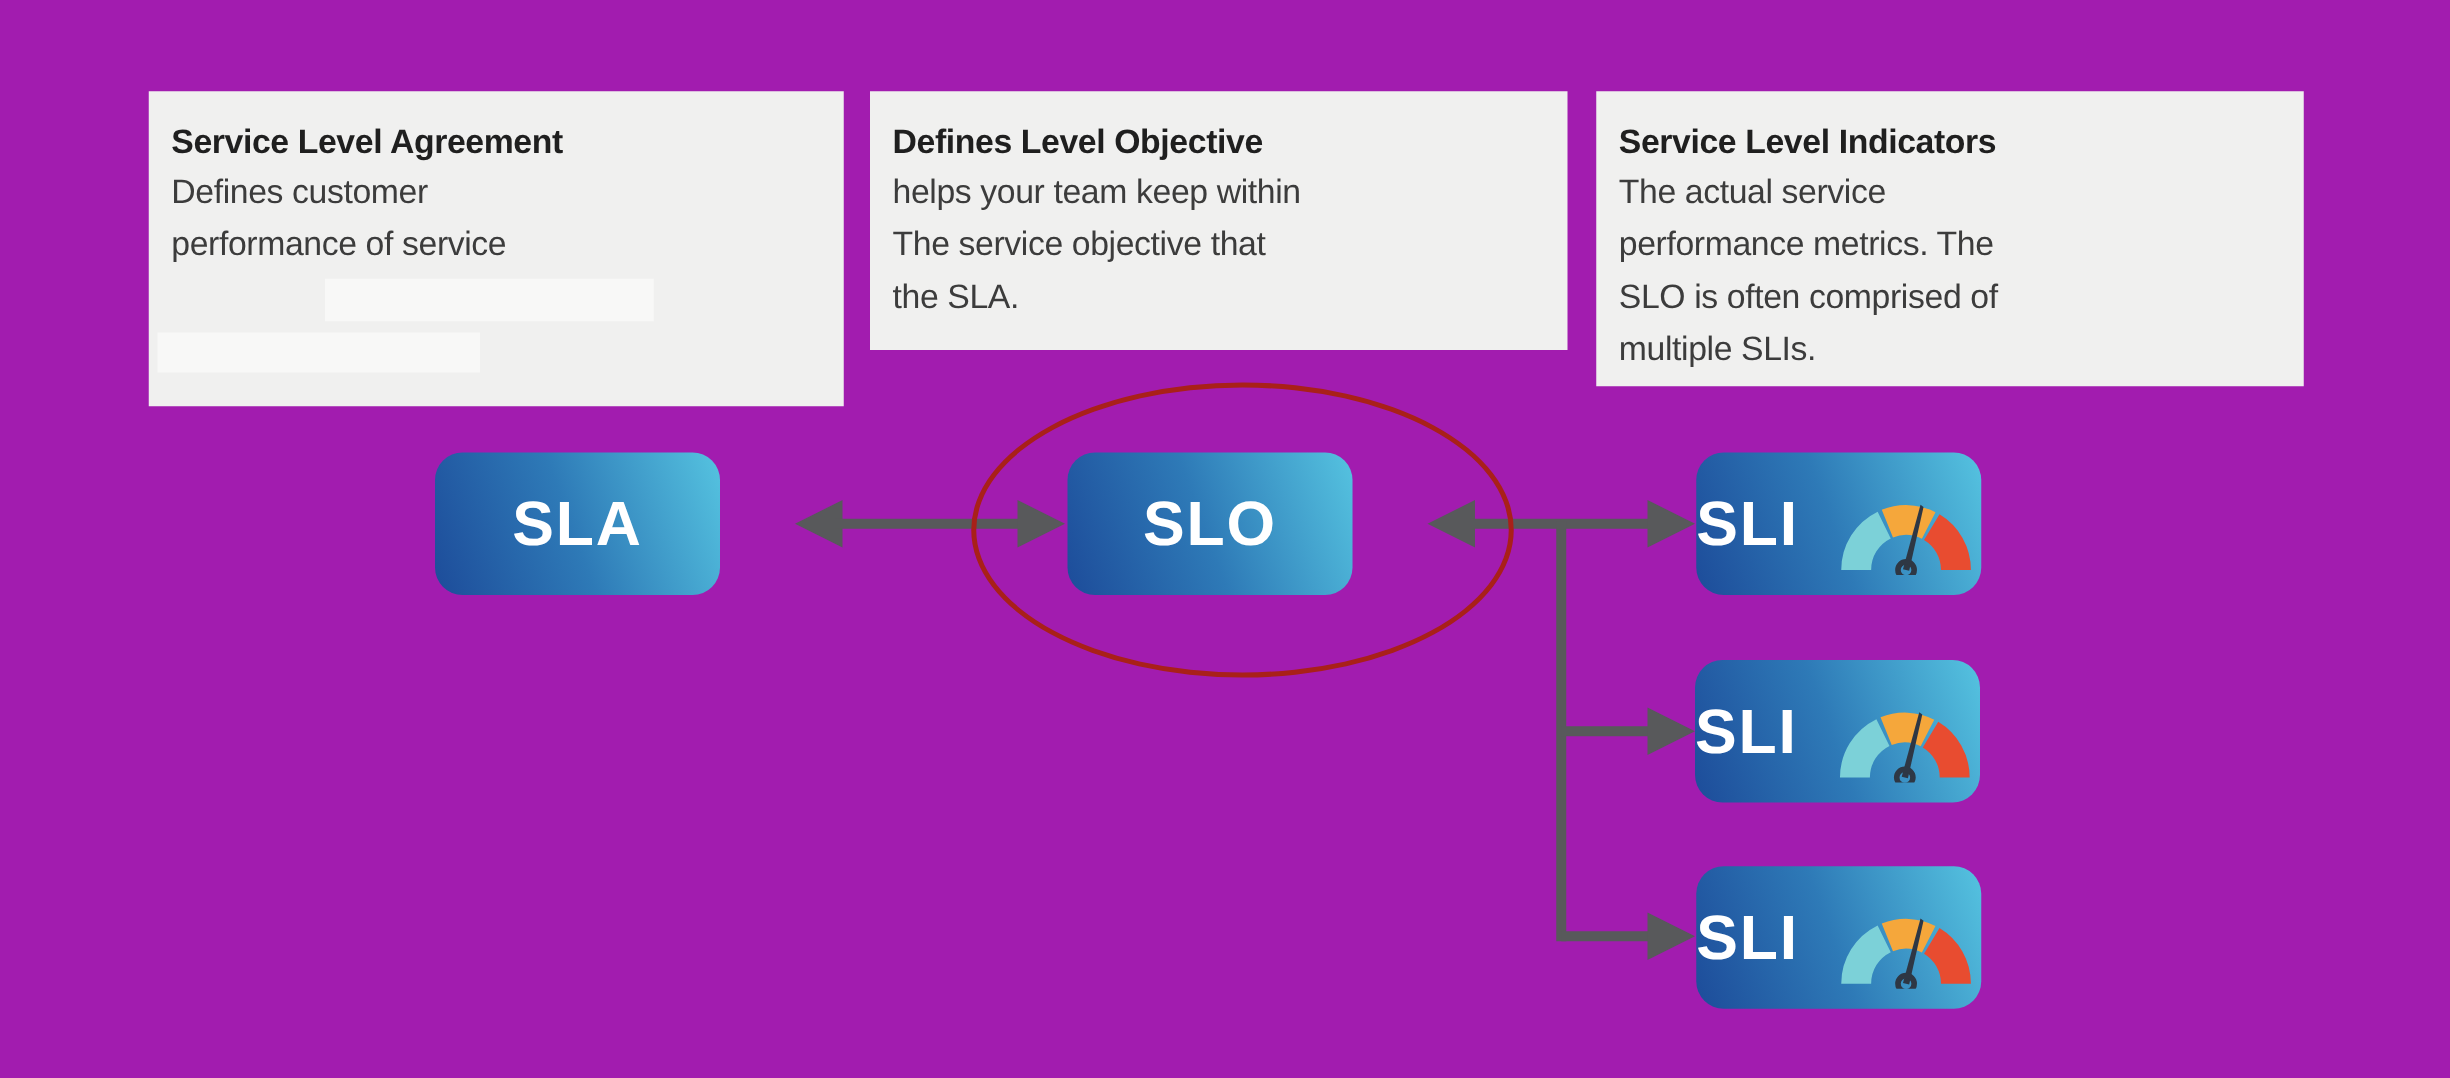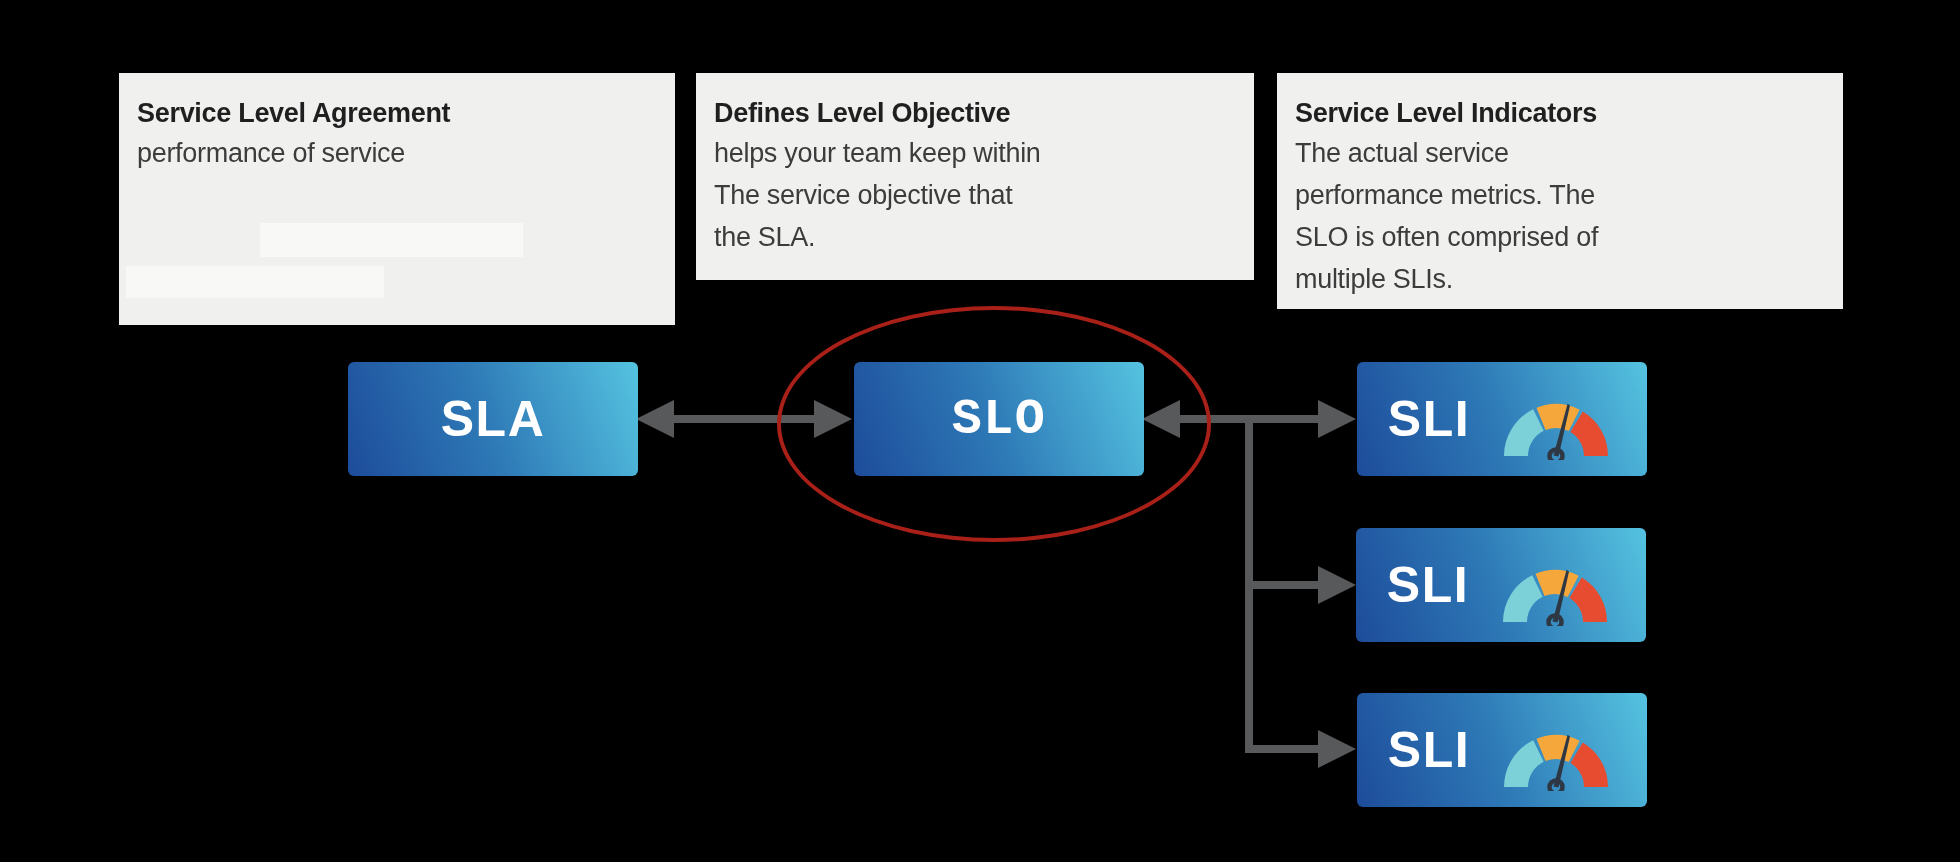--- a/index.html
+++ b/index.html
@@ -1,27 +1,27 @@
 <!DOCTYPE html>
 <html><head>
 <meta charset="utf-8">
 <style>
   html,body{margin:0;padding:0;background:#ffffff;}
   .canvas{
-    position:relative;width:1960px;height:862px;background:#000000;overflow:hidden;
+    position:relative;width:1960px;height:862px;background:#a21caf;overflow:hidden;
     font-family:"Liberation Sans",sans-serif;
   }
   
   .card{position:absolute;background:#f0f0ef;box-sizing:border-box;padding:21px 18px 0 18px;}
   .card-title{font-size:27px;font-weight:bold;color:#1f1f1f;line-height:38px;letter-spacing:-0.3px;}
   .card-line{font-size:27px;color:#3c3c3c;line-height:42px;letter-spacing:-0.3px;white-space:nowrap;}
   .redact{position:absolute;background:#f8f8f7;}
   
   .node{
-    position:absolute;width:290px;height:114px;border-radius:6px;
+    position:absolute;width:228px;height:114px;border-radius:22px;
     background:linear-gradient(70deg,#1d4c9a 0%,#2e7ab7 48%,#55c3e0 100%);
     display:flex;align-items:center;justify-content:center;gap:30px;
   }
   .node-label{color:#ffffff;font-weight:bold;font-size:50px;letter-spacing:1.5px;}
   .gauge{width:116px;height:76px;margin-top:6px;}
   
   .hline{position:absolute;height:8px;background:#58595b;}
   .vline{position:absolute;width:8px;background:#58595b;}
   .tri{position:absolute;width:0;height:0;border-top:19px solid transparent;border-bottom:19px solid transparent;}
   .tri-left{border-right:38px solid #58595b;}
@@ -32,20 +32,21 @@
     border:4px solid #a92019;border-radius:50%;pointer-events:none;
   }
 </style>
 </head>
 <body>
 
 <div class="canvas">
 
   <div class="card" style="left:119px;top:73px;width:556px;height:252px;">
     <div class="card-title">Service Level Agreement</div>
+    <div class="card-line">Defines customer</div>
     <div class="card-line">performance of service</div>
     <div class="redact" style="left:141px;top:150px;width:263px;height:34px;"></div>
     <div class="redact" style="left:7px;top:193px;width:258px;height:32px;"></div>
   </div>
 
   <div class="card" style="left:696px;top:73px;width:558px;height:207px;">
     <div class="card-title">Defines Level Objective</div>
     <div class="card-line">helps your team keep within</div>
     <div class="card-line">The service objective that</div>
     <div class="card-line">the SLA.</div>
@@ -71,21 +72,21 @@
   <div class="hline" style="left:1249px;top:581px;width:71px;"></div>
   <div class="tri tri-right" style="left:1318px;top:566px;"></div>
 
   <div class="hline" style="left:1249px;top:745px;width:71px;"></div>
   <div class="tri tri-right" style="left:1318px;top:730px;"></div>
 
   <div class="node" style="left:348px;top:362px;">
     <span class="node-label">SLA</span>
   </div>
 
-  <div class="node" style="left:854px;top:362px;font-family:Liberation Mono, monospace;">
+  <div class="node" style="left:854px;top:362px;">
     <span class="node-label">SLO</span>
   </div>
 
   <div class="node" style="left:1357px;top:362px;">
     <span class="node-label">SLI</span>
     <svg class="gauge" viewBox="0 0 116 76">
       <path d="M4 72 A52 52 0 0 1 33.2 25.3 L43.7 46.8 A28 28 0 0 0 28 72 Z" fill="#7cd1d8"></path>
       <path d="M36.5 23.8 A52 52 0 0 1 79.6 25.7 L68.7 47.1 A28 28 0 0 0 45.5 46 Z" fill="#f5a73b"></path>
       <path d="M82.8 27.4 A52 52 0 0 1 108 72 L84 72 A28 28 0 0 0 70.4 48 Z" fill="#e84c30"></path>
       <polygon points="53.5 71.4 67.6 19.8 70 21.6 58.5 72.6" fill="#2e3744"></polygon>

